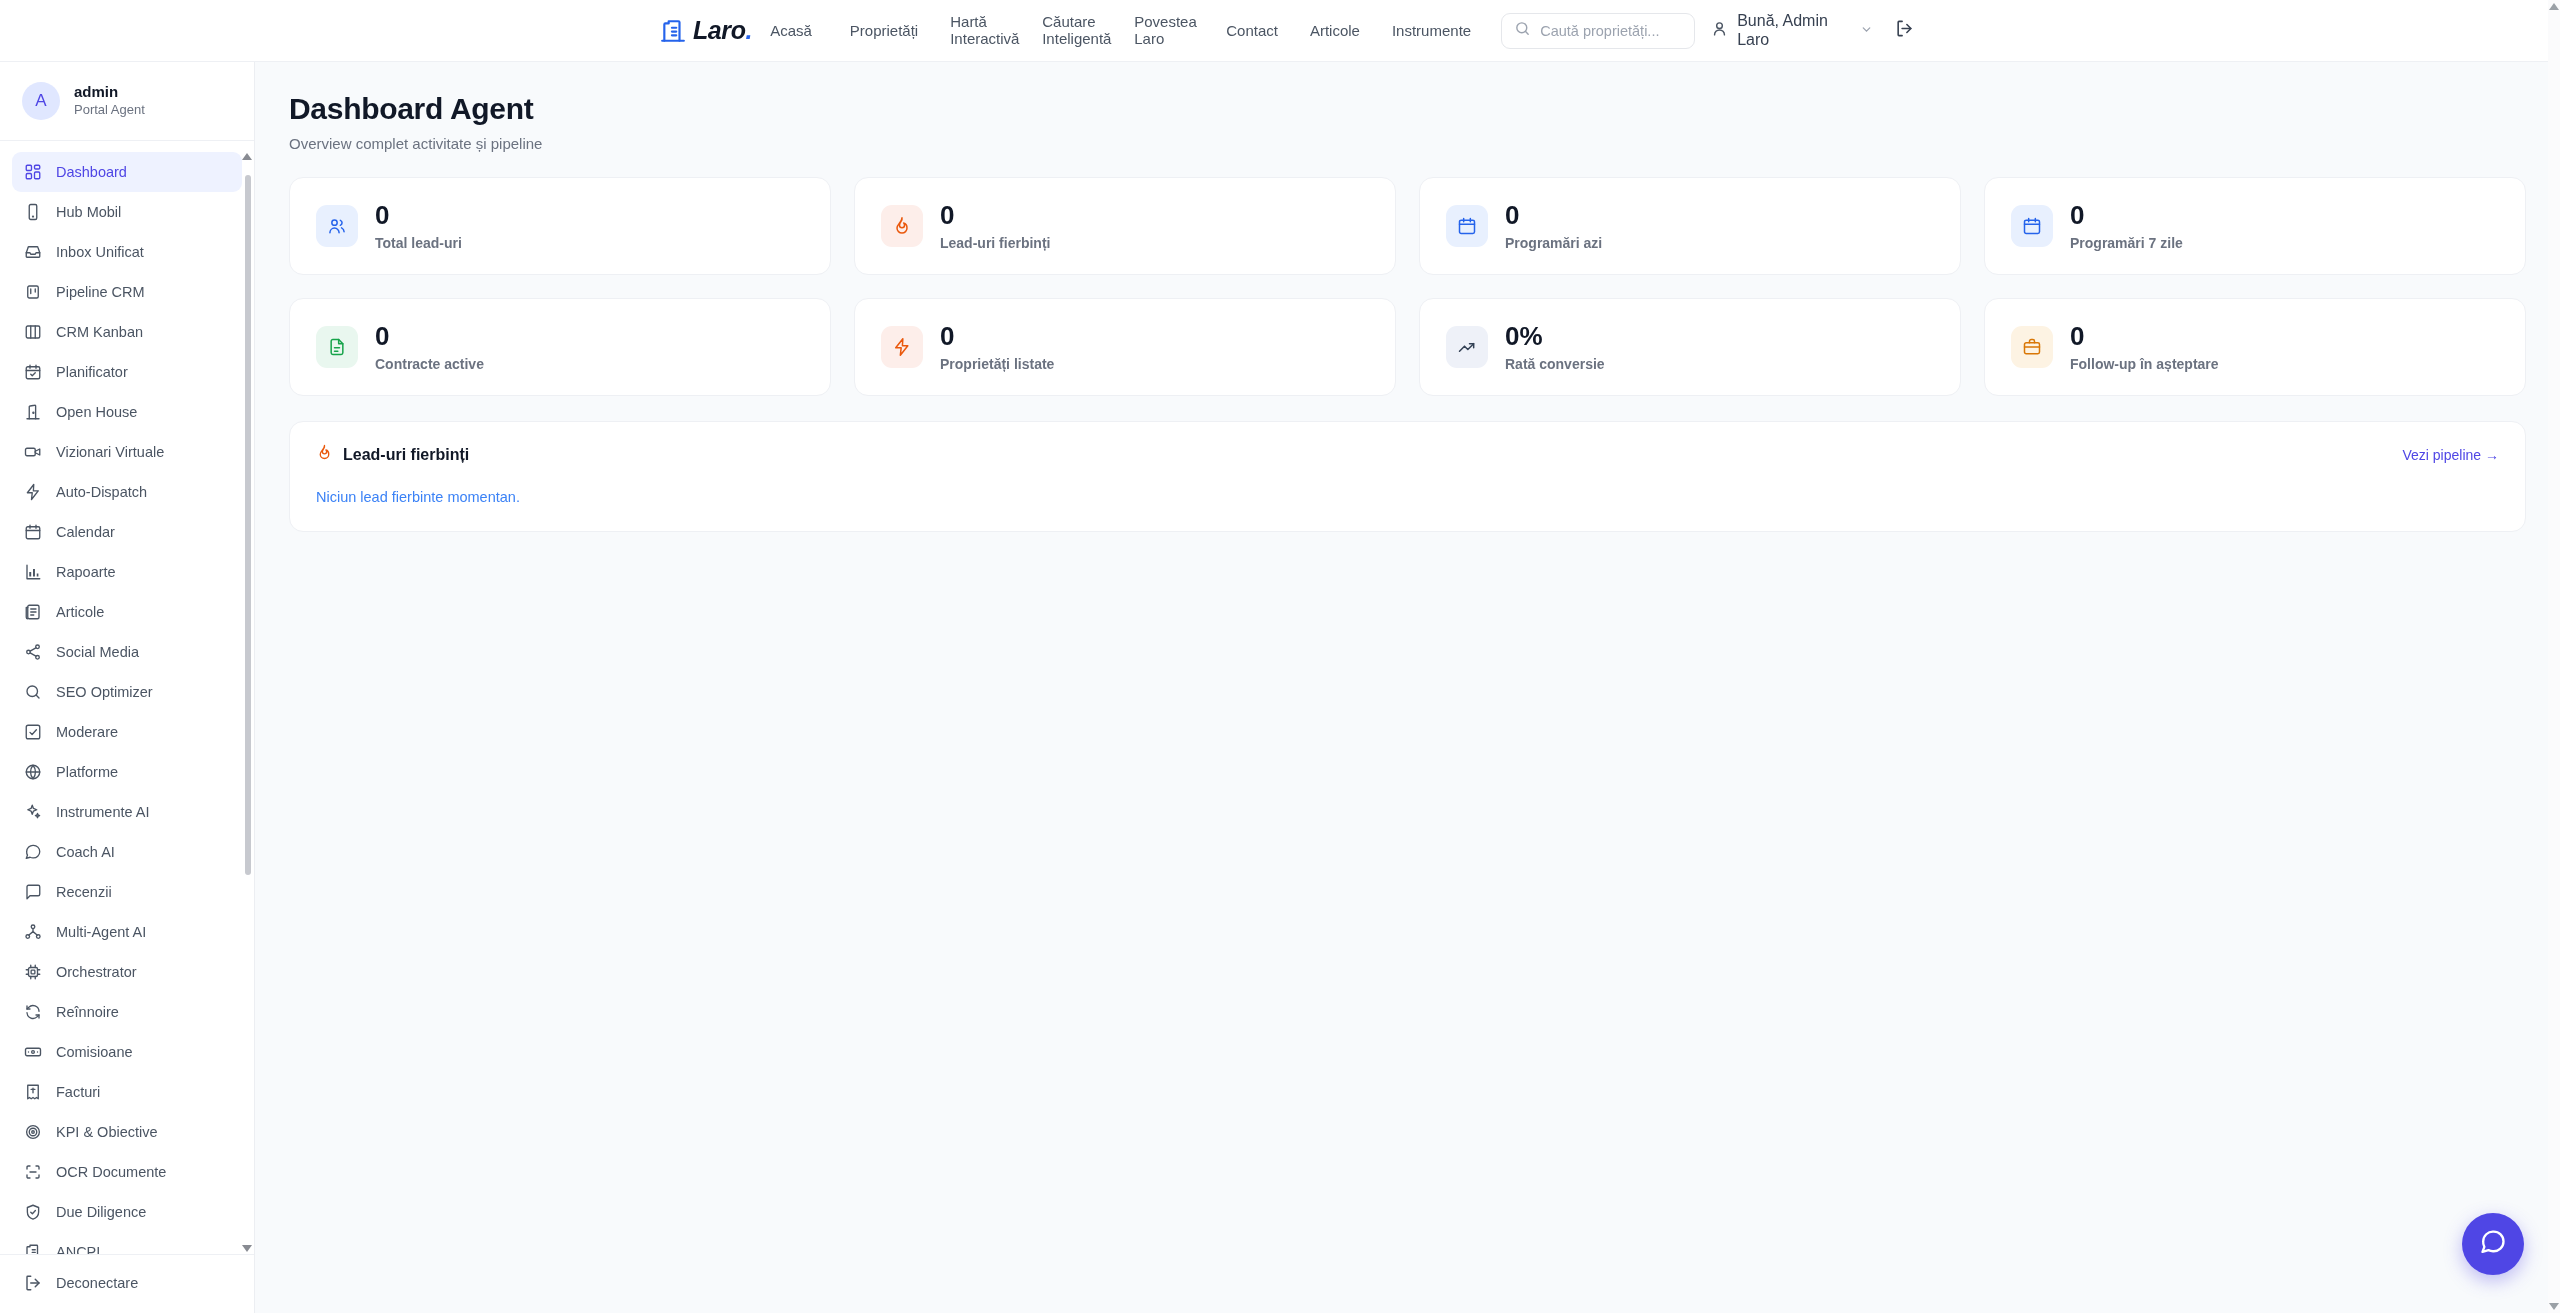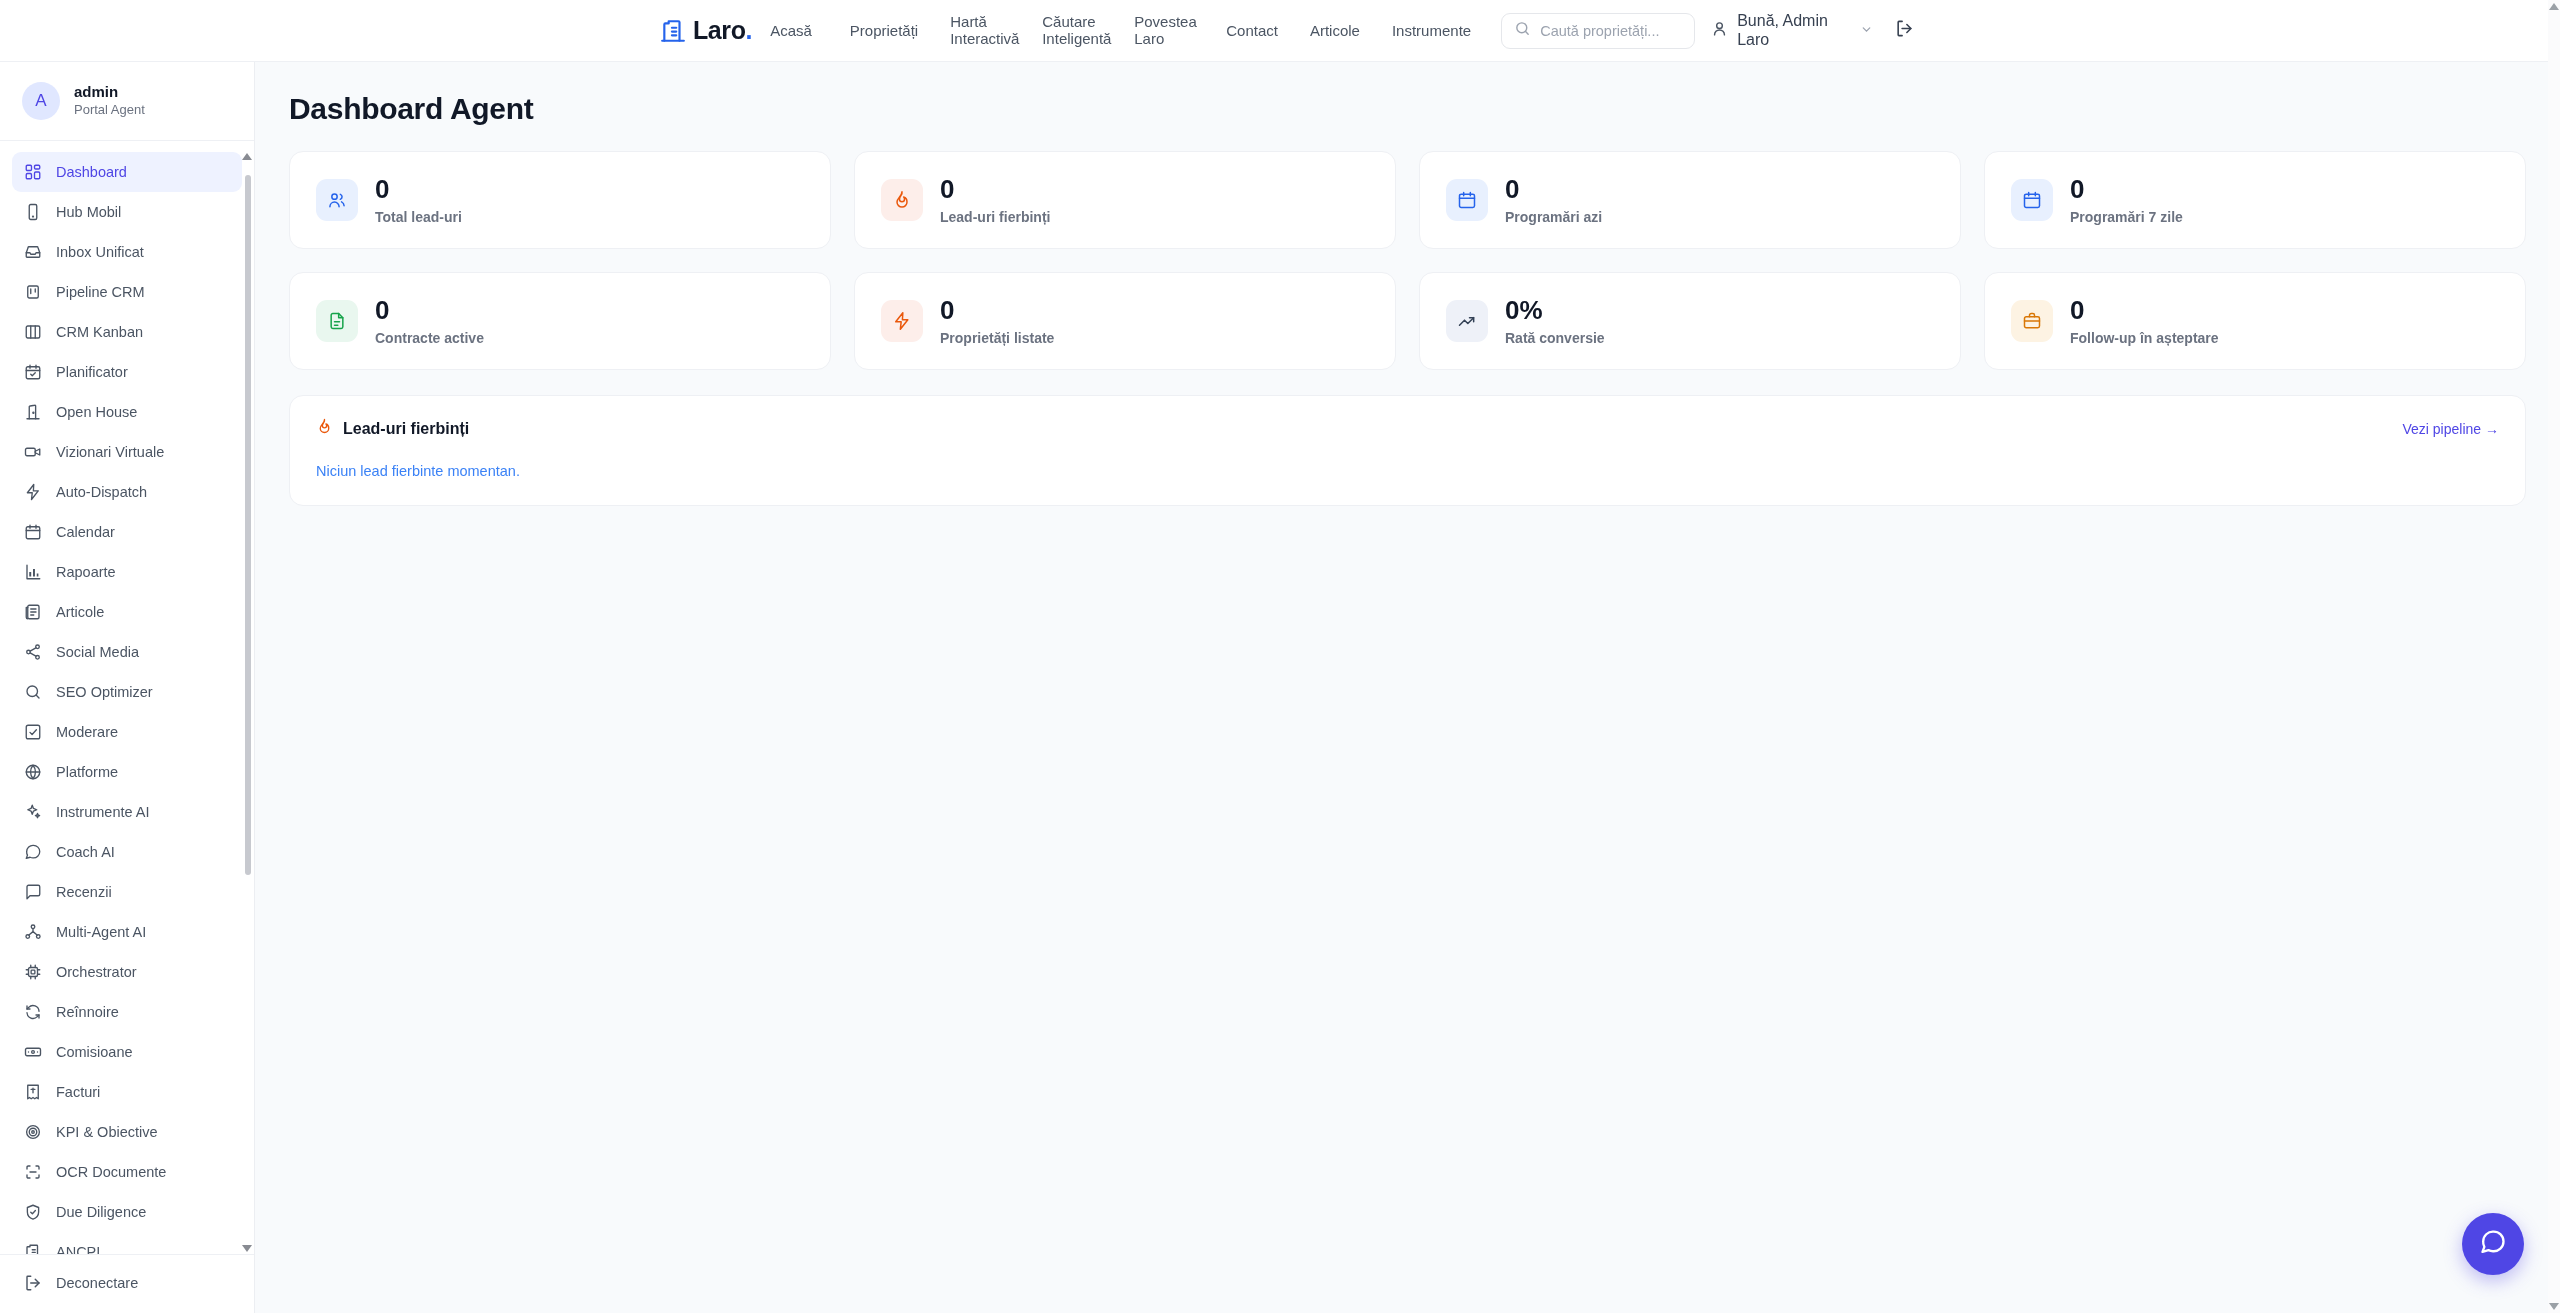--- a/index.html
+++ b/index.html
@@ -23,20 +23,21 @@
     display: flex; align-items: center;
     margin-left: 660px;
     gap: 0;
     height: 62px;
   }
   .brand { display: flex; align-items: center; gap: 7px; margin-right: 18px; }
   .brand-mark { width: 26px; height: 28px; display: block; }
   .brand-text {
     font-size: 25px; font-weight: bold; color: #111827; letter-spacing: -0.4px;
     line-height: 1;
+    font-style: italic;
   }
   .brand-dot { color: #2563eb; }
   .nav-link {
     font-size: 15px; color: #4b5563; line-height: 1.18;
     padding: 0 16px; max-width: 120px;
     display: flex; align-items: center; min-height: 40px;
   }
   .nav-link.home { padding-left: 0; padding-right: 22px; color:#4b5563; }
   .nav-link.twoline { width: 92px; display:block; padding-top:2px; }
 
@@ -545,20 +546,21 @@
       </span>
       <span>Deconectare</span>
     </div>
   </div>
 </div>
 
 <div class="main">
 
   <div class="page-head">
     <div class="page-title">Dashboard Agent</div>
+    <div class="page-sub">Overview complet activitate și pipeline</div>
   </div>
 
   <div class="cards" id="stat-cards">
       <div class="card">
         <div class="card-ico" style="background: rgb(232, 240, 254);">
           <svg width="20" height="20" viewBox="0 0 24 24" fill="none" stroke="#2563eb" stroke-width="1.8" stroke-linecap="round" stroke-linejoin="round">
             <circle cx="9" cy="8" r="3.2"></circle>
             <path d="M3.5 20a5.5 5.5 0 0 1 11 0"></path>
             <path d="M16 5.2a3.2 3.2 0 0 1 0 6"></path>
             <path d="M17.5 14.2A5.5 5.5 0 0 1 20.5 19"></path>

